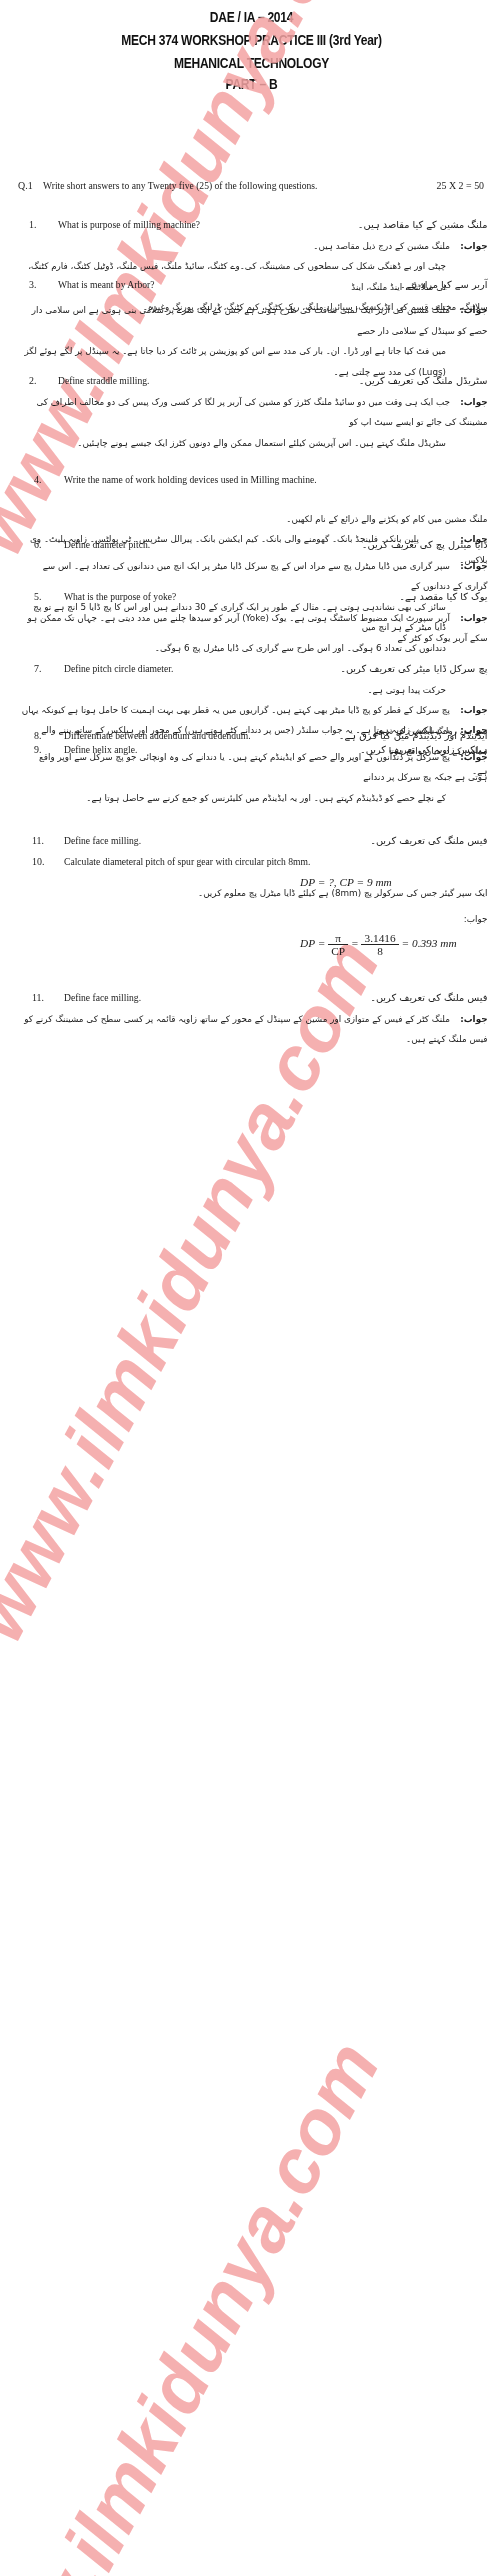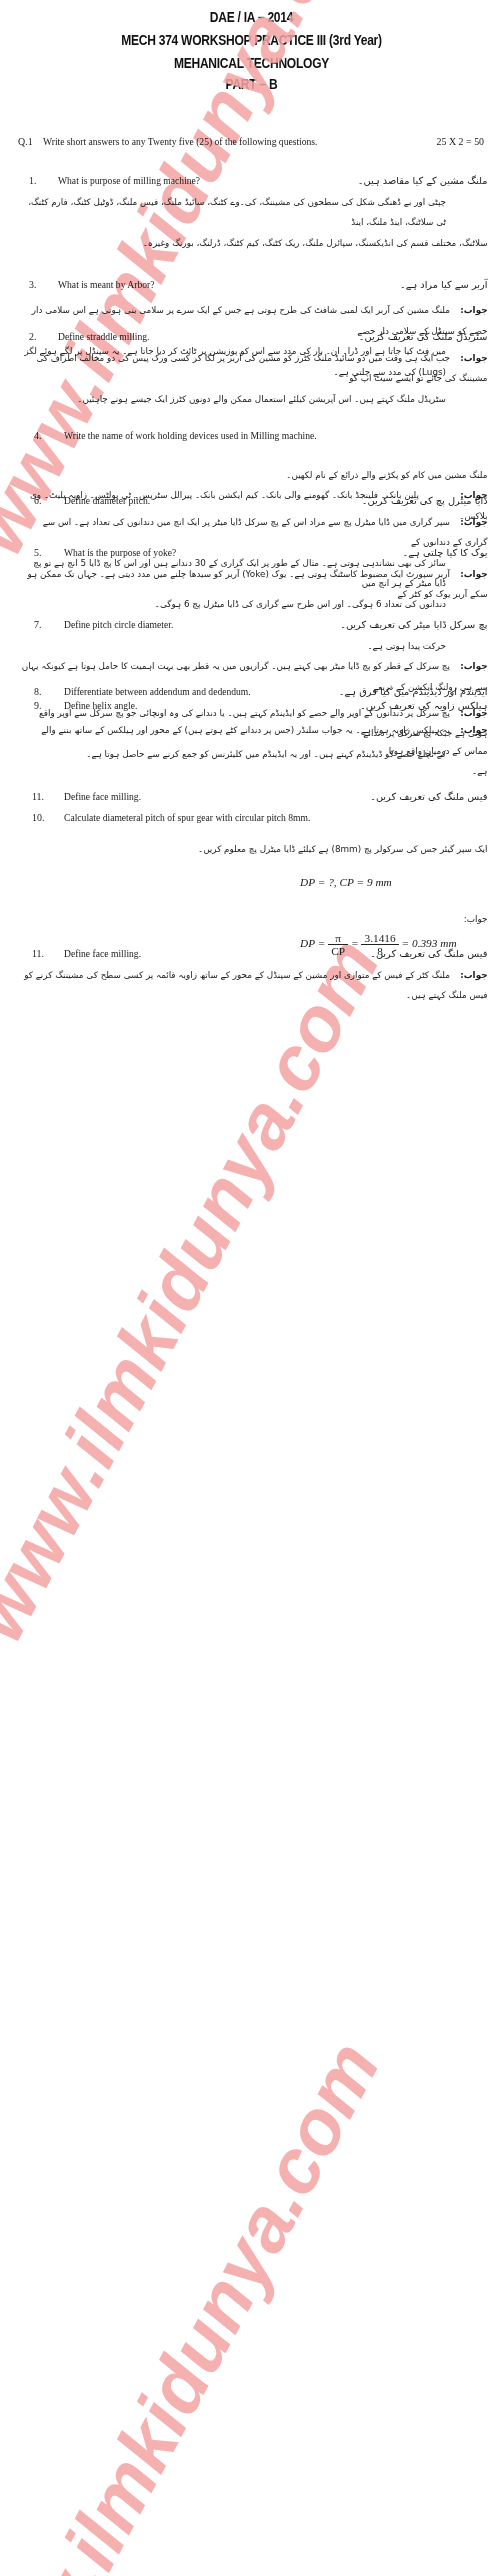--- a/index.html
+++ b/index.html
@@ -7,21 +7,21 @@
          font-family:"Liberation Serif", "DejaVu Serif", serif; color:#1a1a1a; }
   .page { position:absolute; left:0; top:0; width:503px; height:2968px; }
   .hdr { position:absolute; left:0; width:503px; text-align:center;
          font-family:"Liberation Sans", "DejaVu Sans", sans-serif; font-weight:bold;
          color:#111; letter-spacing:-0.3px; transform:scaleX(0.86); transform-origin:center; }
   .h1 { top:9.3px; font-size:14px; }
   .h2 { top:32px; font-size:14px; }
   .h3 { top:55px; font-size:14px; }
   .h4 { top:76px; font-size:14px; }
   .block { position:absolute; left:0; width:503px; }
-  .qline { position:relative; height:17.5px; }
+  .qline { position:relative; height:17.5px;margin-top:44px; }
   .qnum { position:absolute; font-size:11.3px; top:0; transform:scaleX(0.88); transform-origin:left; }
   .qtext { position:absolute; font-size:11.3px; top:0; white-space:nowrap;
            transform:scaleX(0.85); transform-origin:left; }
   .urdu-q { position:absolute; right:15.5px; top:1px; font-size:9.8px; direction:rtl;
             font-family:"DejaVu Sans", sans-serif; white-space:nowrap; }
   .ans { position:relative; direction:rtl; font-family:"DejaVu Sans", sans-serif;
          font-size:8.8px; line-height:20.6px; padding-right:15.5px; padding-left:20.6px; text-align:right; }
   .ans .label { font-weight:bold; margin-left:10.3px; }
   .ans-indent { padding-right:57px; }
   .marks { position:absolute; right:18.5px; font-size:11.3px; top:0; transform:scaleX(0.88); transform-origin:right; }
@@ -54,20 +54,21 @@
       <span class="marks">25 X 2 = 50</span>
     </div>
   </div>
 
   <div class="block" style="top:174px;">
     <div class="qline">
       <span class="qnum" style="left:29px;">1.</span>
       <span class="qtext" style="left:58px;">What is purpose of milling machine?</span>
       <span class="urdu-q">ملنگ مشین کے کیا مقاصد ہیں۔</span>
     </div>
+    <div class="ans"><span class="label">جواب:</span><span>ملنگ مشین کے درج ذیل مقاصد ہیں۔</span></div>
     <div class="ans ans-indent">چپٹی اور بے ڈھنگی شکل کی سطحوں کی مشیننگ، کی۔وے کٹنگ، سائیڈ ملنگ، فیس ملنگ، ڈوٹیل کٹنگ، فارم کٹنگ، ٹی سلاٹنگ، اینڈ ملنگ، اینڈ</div>
     <div class="ans">سلاٹنگ، مختلف قسم کی انڈیکسنگ، سپائرل ملنگ، ریک کٹنگ، کیم کٹنگ، ڈرلنگ، بورنگ وغیرہ۔</div>
   </div>
 
   <div class="block" style="top:330px;">
     <div class="qline">
       <span class="qnum" style="left:29px;">2.</span>
       <span class="qtext" style="left:58px;">Define straddle milling.</span>
       <span class="urdu-q">سٹریڈل ملنگ کی تعریف کریں۔</span>
     </div>
@@ -113,21 +114,21 @@
       <span class="qtext" style="left:64px;">Write the name of work holding devices used in Milling machine.</span>
     </div>
     <div class="ans" style="margin-top:18px;">ملنگ مشین میں کام کو پکڑنے والے ذرائع کے نام لکھیں۔</div>
     <div class="ans"><span class="label">جواب:</span><span style="padding-right:31px;">پلین بانک۔ فلینجڈ بانک۔ گھومنے والی بانک۔ کیم ایکشن بانک۔ پیرالل سٹرپس۔ ٹی بولٹس۔ زاویہ پلیٹ۔ وی بلاکس۔</span></div>
   </div>
 
   <div class="block" style="top:546px;">
     <div class="qline">
       <span class="qnum" style="left:34px;">5.</span>
       <span class="qtext" style="left:64px;">What is the purpose of yoke?</span>
-      <span class="urdu-q">یوک کا کیا چلتی ہے۔</span>
+      <span class="urdu-q">یوک کا کیا مقصد ہے۔</span>
     </div>
     <div class="ans"><span class="label">جواب:</span><span>آربر سپورٹ ایک مضبوط کاسٹنگ ہوتی ہے۔ یوک (Yoke) آربر کو سیدھا چلنے میں مدد دیتی ہے۔ جہاں تک ممکن ہو سکے آربر یوک کو کٹر کے</span></div>
   </div>
 
   <div class="block" style="top:494px;">
     <div class="qline">
       <span class="qnum" style="left:34px;">6.</span>
       <span class="qtext" style="left:64px;">Define diameter pitch.</span>
       <span class="urdu-q">ڈایا میٹرل پچ کی تعریف کریں۔</span>
     </div>

